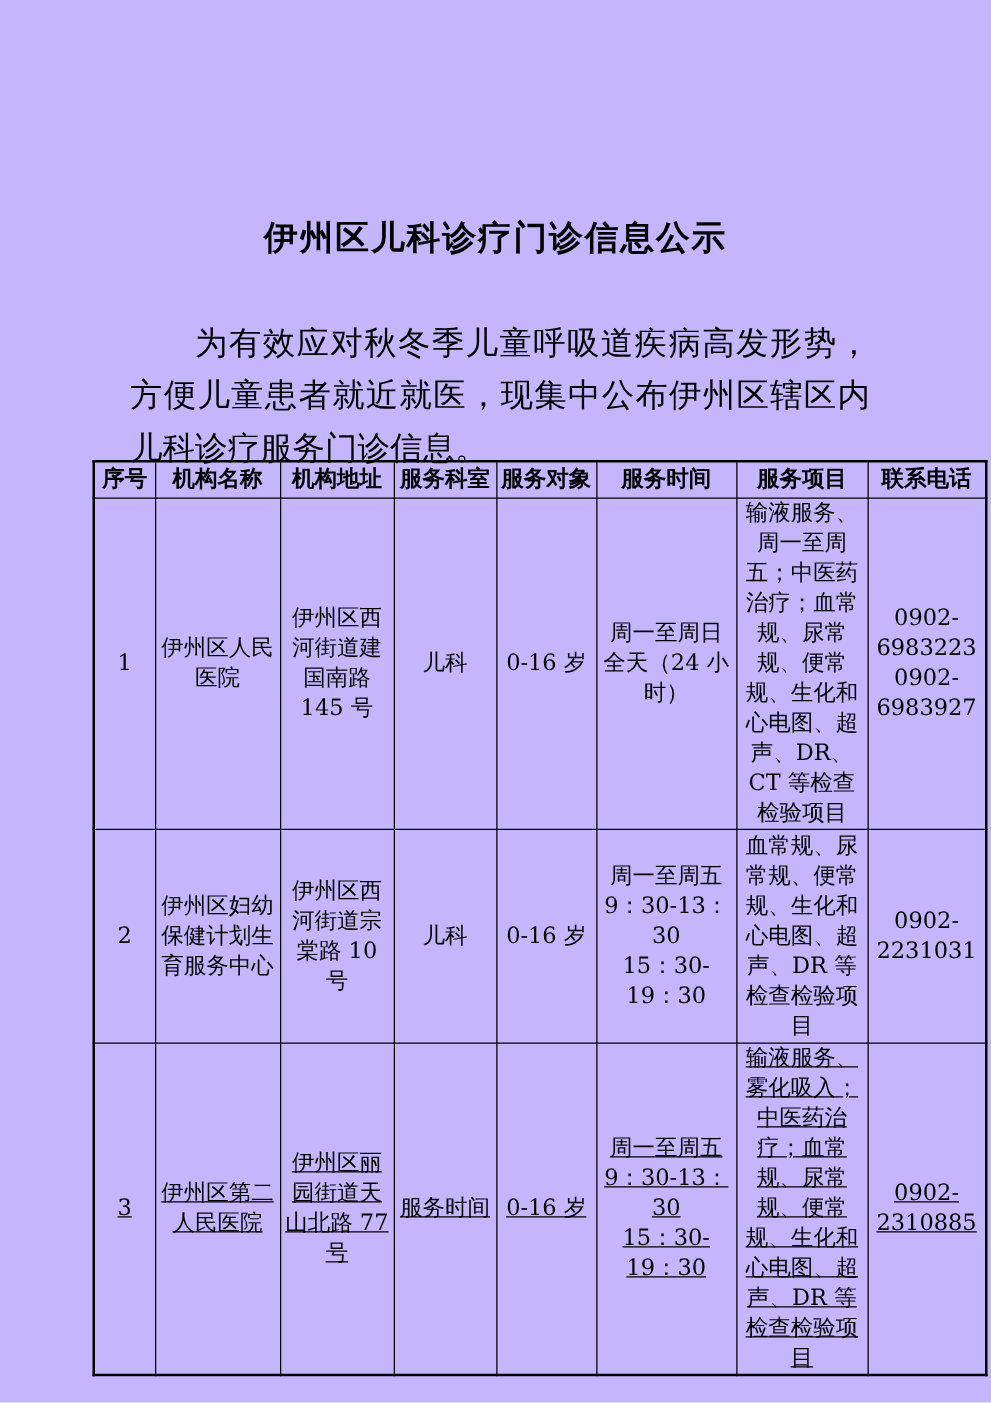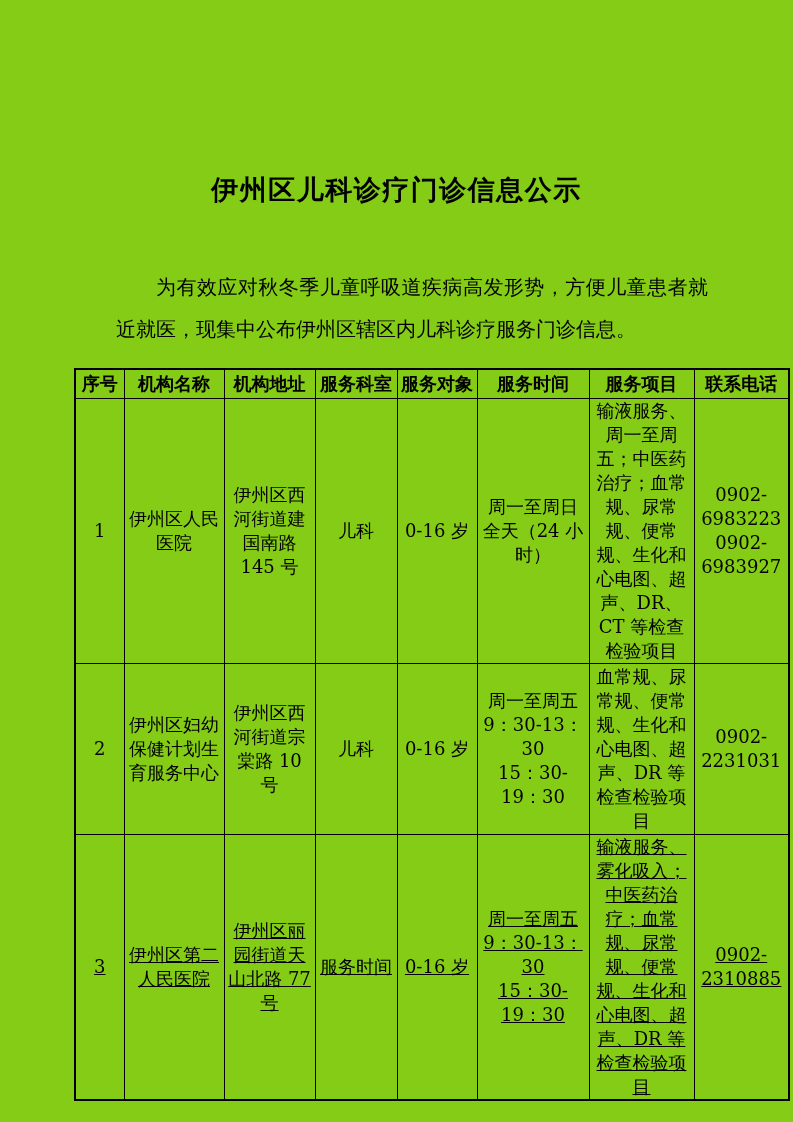--- a/index.html
+++ b/index.html
@@ -4,43 +4,43 @@
 <style>
   html, body {
     margin: 0;
     padding: 0;
     background: #ffffff;
   }
   .page {
     position: relative;
     width: 793px;
     height: 1122px;
-    background: #84cc16;
+    background: #c4b5fd;
     color: #000000;
     font-family: "DejaVu Serif", serif;
     overflow: hidden;
   }
   .doc-title {
     position: absolute;
     top: 172px;
     left: 0;
     width: 793px;
     margin: 0;
     text-align: center;
     font-size: 27px;
     font-weight: bold;
     letter-spacing: 1.5px;
   }
   .intro {
     position: absolute;
     top: 254px;
     left: 104px;
     width: 592px;
-    margin: 12px;
-    font-size: 20px;
+    margin: 0;
+    font-size: 26px;
     line-height: 42px;
     text-align: justify;
     text-indent: 2em;
   }
   .info-table {
     position: absolute;
     top: 368px;
     left: 34px;
     width: 714px;
     border-collapse: collapse;

